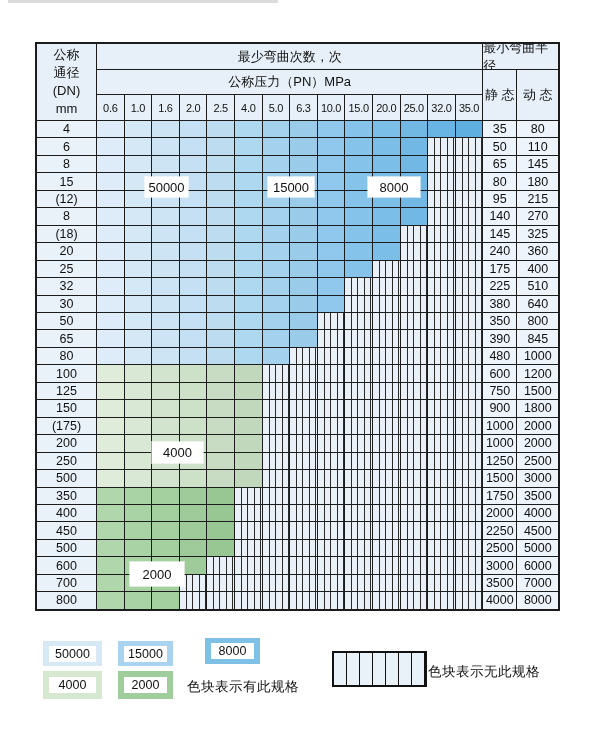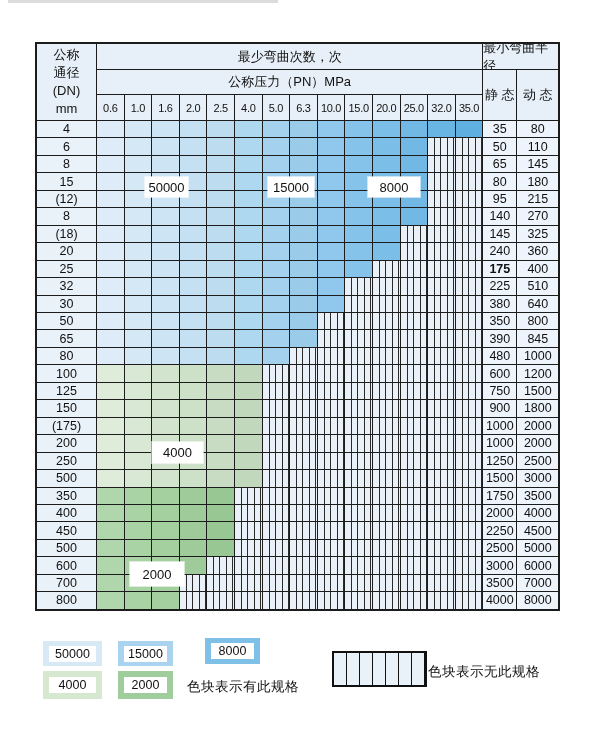--- a/index.html
+++ b/index.html
@@ -201,21 +201,21 @@
       <div class="cell " style="grid-area: 12 / 6; background: rgb(189, 220, 240);"></div>
       <div class="cell " style="grid-area: 12 / 7; background: rgb(174, 215, 240);"></div>
       <div class="cell " style="grid-area: 12 / 8; background: rgb(164, 209, 237);"></div>
       <div class="cell " style="grid-area: 12 / 9; background: rgb(154, 204, 234);"></div>
       <div class="cell " style="grid-area: 12 / 10; background: rgb(143, 200, 236);"></div>
       <div class="cell " style="grid-area: 12 / 11; background: rgb(133, 195, 234);"></div>
       <div class="cell hatch" style="grid-area: 12 / 12;"></div>
       <div class="cell hatch" style="grid-area: 12 / 13;"></div>
       <div class="cell hatch" style="grid-area: 12 / 14;"></div>
       <div class="cell hatch" style="grid-area: 12 / 15;"></div>
-      <div class="cell val" style="grid-area: 12 / 16; font-weight: bold;">175</div>
+      <div class="cell val" style="grid-area: 12 / 16;">175</div>
       <div class="cell val" style="grid-area: 12 / 17;">400</div>
       <div class="cell dncell" style="grid-area: 13 / 1;">32</div>
       <div class="cell " style="grid-area: 13 / 2; background: rgb(221, 236, 248);"></div>
       <div class="cell " style="grid-area: 13 / 3; background: rgb(213, 232, 246);"></div>
       <div class="cell " style="grid-area: 13 / 4; background: rgb(205, 228, 244);"></div>
       <div class="cell " style="grid-area: 13 / 5; background: rgb(197, 224, 242);"></div>
       <div class="cell " style="grid-area: 13 / 6; background: rgb(189, 220, 240);"></div>
       <div class="cell " style="grid-area: 13 / 7; background: rgb(174, 215, 240);"></div>
       <div class="cell " style="grid-area: 13 / 8; background: rgb(164, 209, 237);"></div>
       <div class="cell " style="grid-area: 13 / 9; background: rgb(154, 204, 234);"></div>

